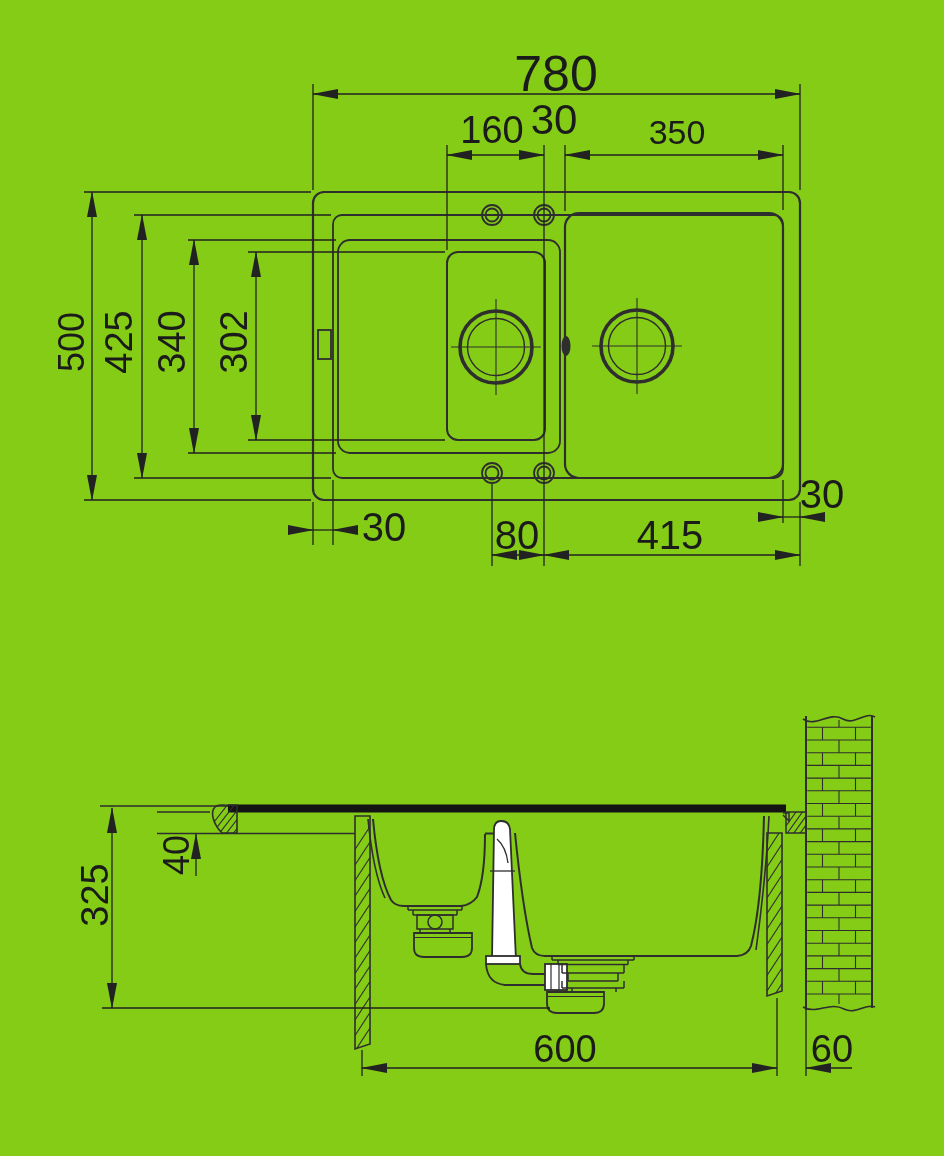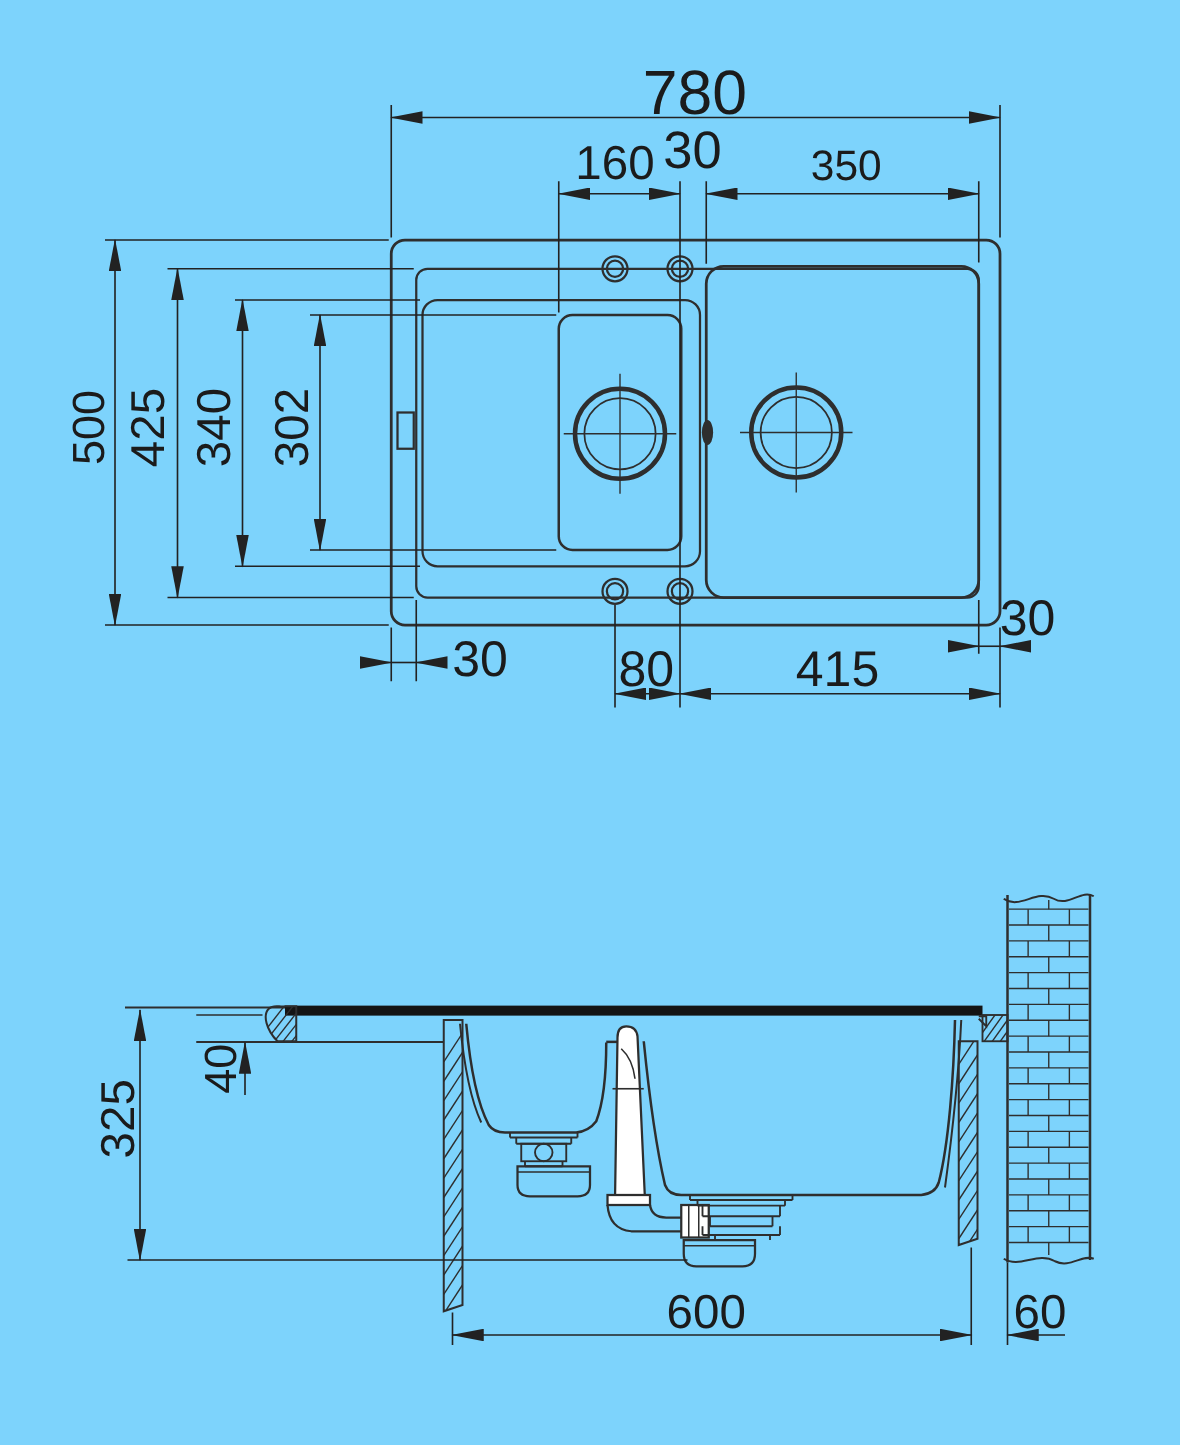--- a/index.html
+++ b/index.html
@@ -1,16 +1,16 @@
 <!DOCTYPE html>
 <html><head>
 <meta charset="utf-8">
 <style>
   html,body{margin:0;padding:0;background:#ffffff;}
-  #stage{position:relative;width:944px;height:1156px;background:#7dd3fc;margin:0 auto;overflow:hidden;}
+  #stage{position:relative;width:944px;height:1156px;background:#84cc16;margin:0 auto;overflow:hidden;}
   svg{display:block;}
   svg text{font-family:"Liberation Sans","DejaVu Sans",sans-serif;fill:#1b1b1b;}
   .outline{stroke:#2e2e2e;fill:none;}
   .thin{stroke:#2e2e2e;fill:none;}
   .dim{stroke:#222222;fill:none;stroke-width:1.3;}
 </style>
 </head>
 <body>
 
 <div id="stage">

